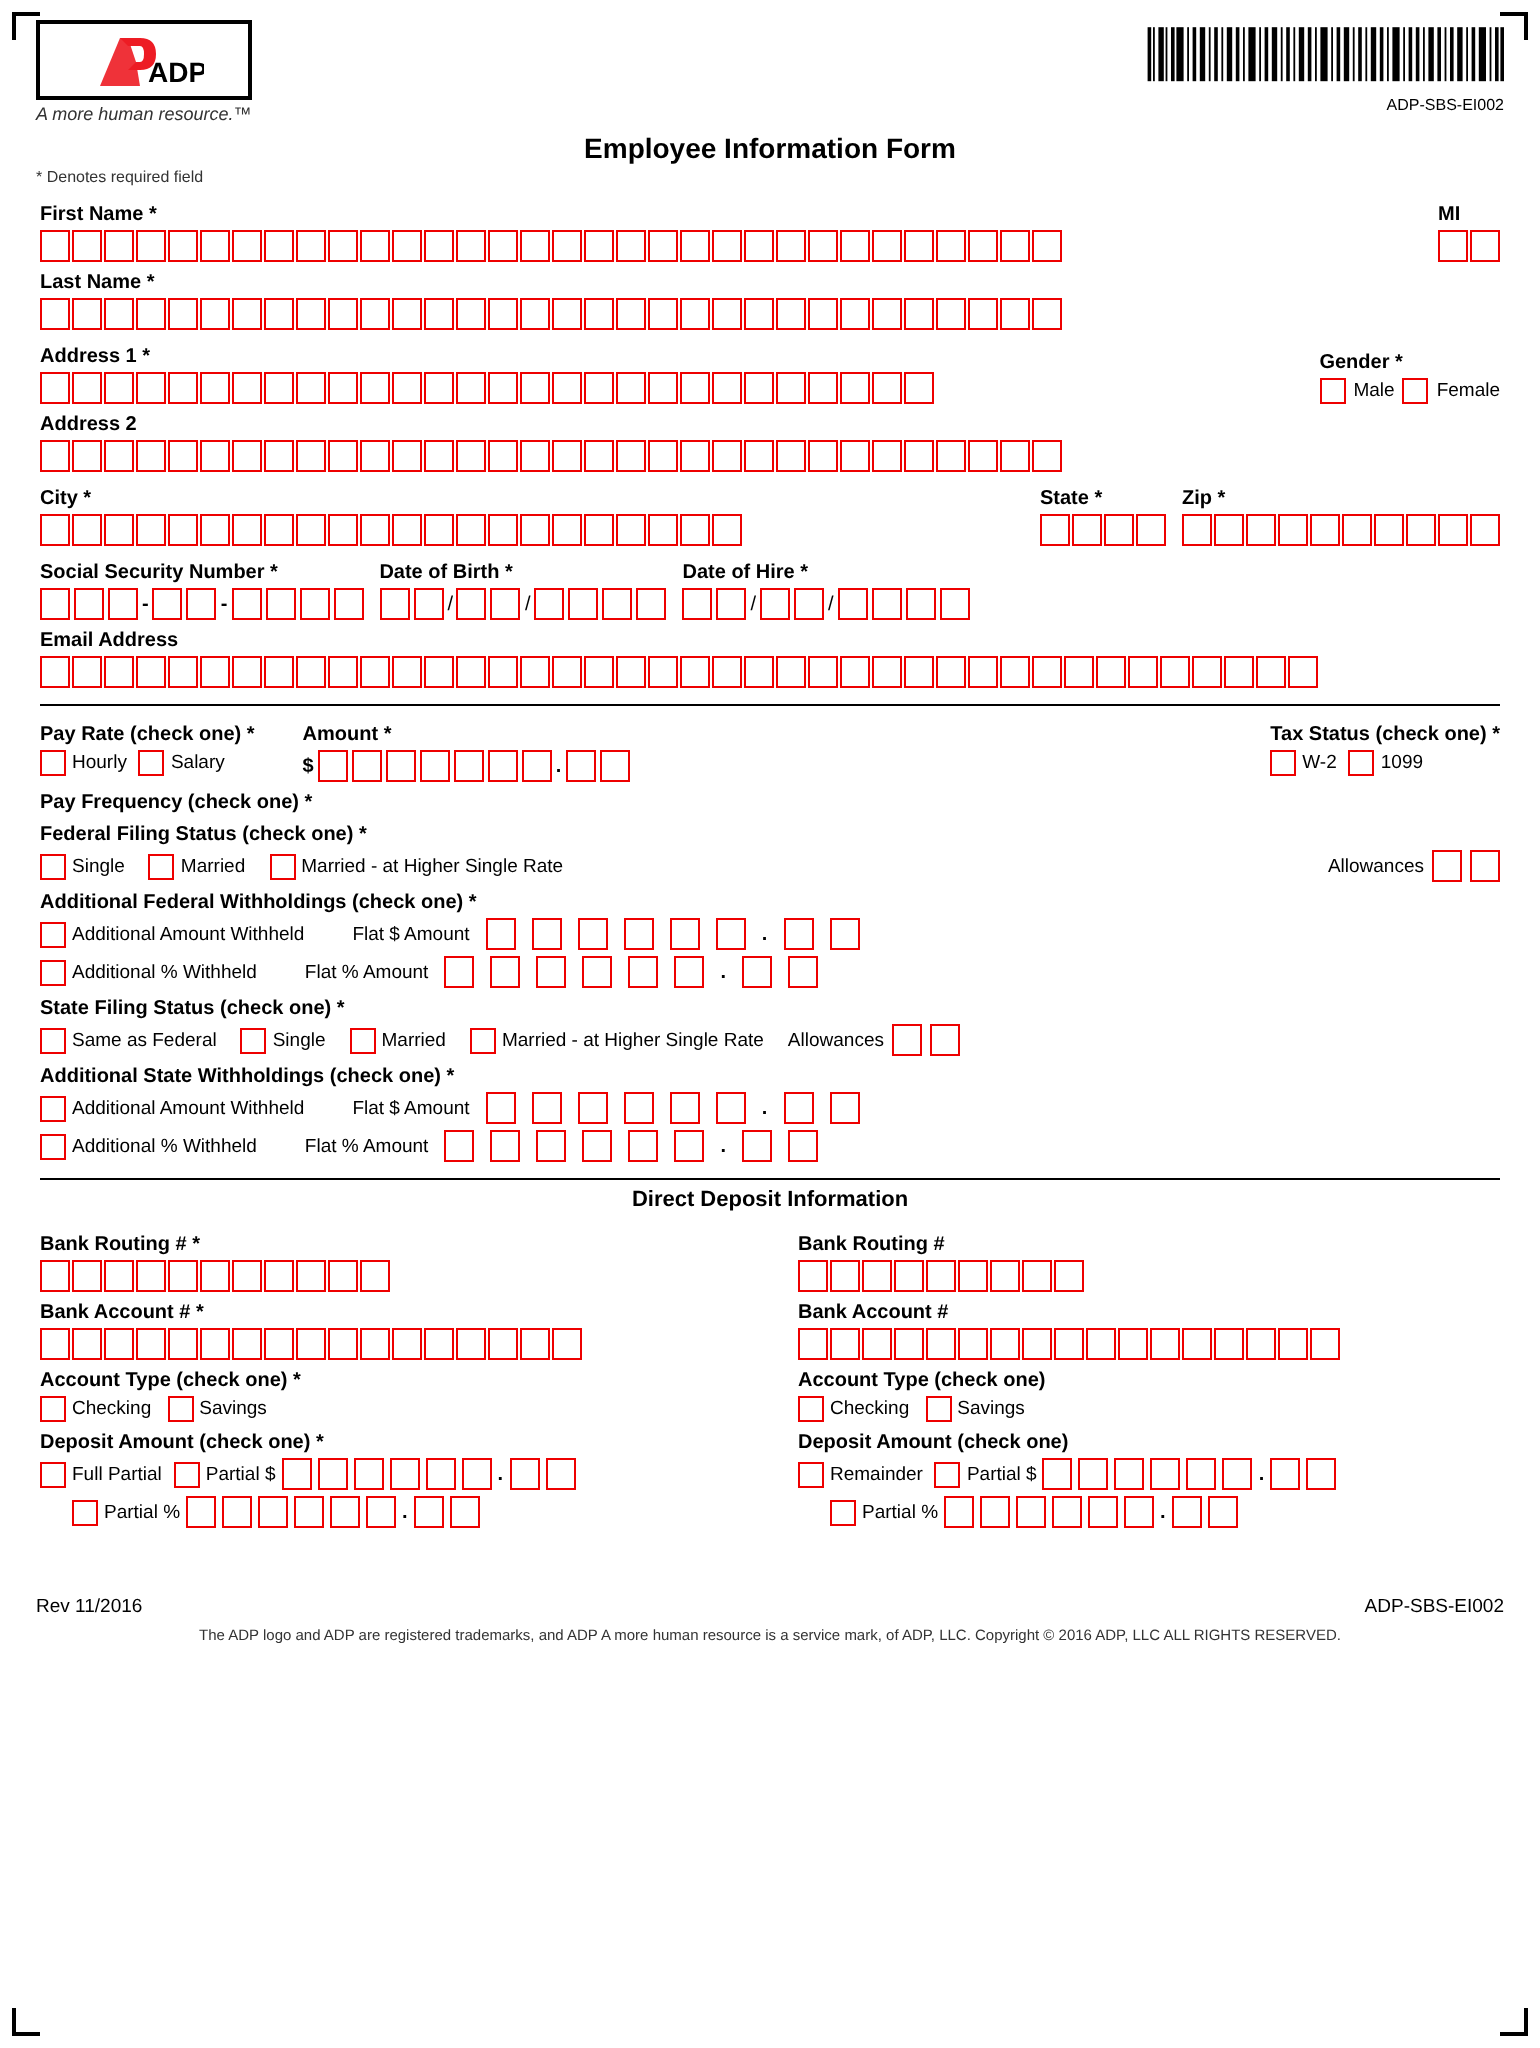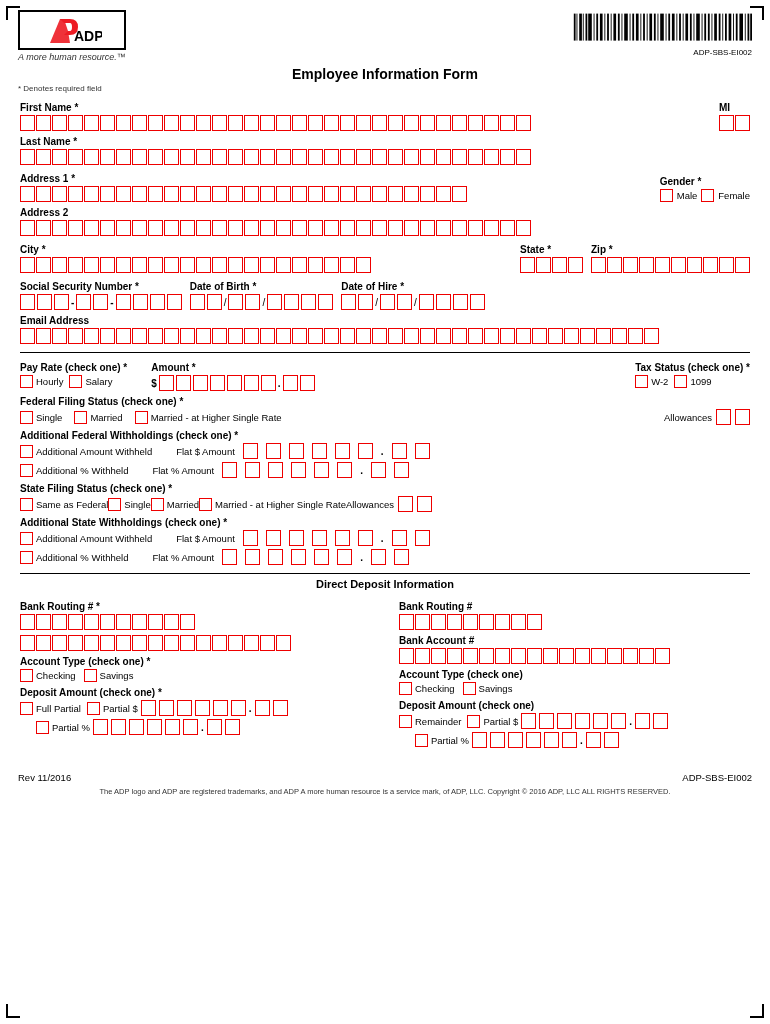--- a/index.html
+++ b/index.html
@@ -578,20 +578,21 @@
         </div>
         <div class="checkbox-item">
           <div class="chk-box"></div>
           <span>1099</span>
         </div>
       </div>
     </div>
   </div>
 
   <div style="margin-bottom:4px;">
+    <div class="field-label">Pay Frequency (check one) *</div>
   </div>
 
   <div style="margin-bottom:4px;">
     <div class="field-label">Federal Filing Status (check one) *</div>
     <div style="display:flex; align-items:center; gap:12px; margin-top:2px; flex-wrap:wrap;">
       <div class="checkbox-item">
         <div class="chk-box"></div>
         <span>Single</span>
       </div>
       <div class="checkbox-item">
@@ -641,21 +642,21 @@
       <div class="char-box"></div>
       <div class="char-box"></div>
       <span style="font-weight:bold;">.</span>
       <div class="char-box"></div>
       <div class="char-box"></div>
     </div>
   </div>
 
   <div style="margin-bottom:4px;">
     <div class="field-label">State Filing Status (check one) *</div>
-    <div style="display:flex; align-items:center; margin-top:2px; flex-wrap:wrap;">
+    <div style="display:flex; align-items:center; gap:12px; margin-top:2px; flex-wrap:wrap;">
       <div class="checkbox-item">
         <div class="chk-box"></div>
         <span>Same as Federal</span>
       </div>
       <div class="checkbox-item">
         <div class="chk-box"></div>
         <span>Single</span>
       </div>
       <div class="checkbox-item">
         <div class="chk-box"></div>
@@ -727,20 +728,21 @@
           <div class="char-box"></div>
           <div class="char-box"></div>
           <div class="char-box"></div>
           <div class="char-box"></div>
           <div class="char-box"></div>
           <div class="char-box"></div>
         </div>
       </div>
 
       <div style="margin-bottom:5px;">
+        <div class="field-label">Bank Account # *</div>
         <div class="char-boxes">
           <div class="char-box"></div>
           <div class="char-box"></div>
           <div class="char-box"></div>
           <div class="char-box"></div>
           <div class="char-box"></div>
           <div class="char-box"></div>
           <div class="char-box"></div>
           <div class="char-box"></div>
           <div class="char-box"></div>
@@ -762,21 +764,21 @@
             <div class="chk-box"></div>
             <span>Checking</span>
           </div>
           <div class="checkbox-item">
             <div class="chk-box"></div>
             <span>Savings</span>
           </div>
         </div>
       </div>
 
-      <div style="margin-bottom:5px;">
+      <div style="margin-bottom:15px;">
         <div class="field-label">Deposit Amount (check one) *</div>
         <div style="display:flex; align-items:center; gap:6px; margin-top:2px; flex-wrap:wrap;">
           <div class="checkbox-item">
             <div class="chk-box"></div>
             <span>Full Partial</span>
           </div>
           <div style="display:flex; align-items:center; gap:3px;">
             <div class="chk-box"></div>
             <span style="font-size:9.5px;">Partial $</span>
             <div class="char-box"></div>

